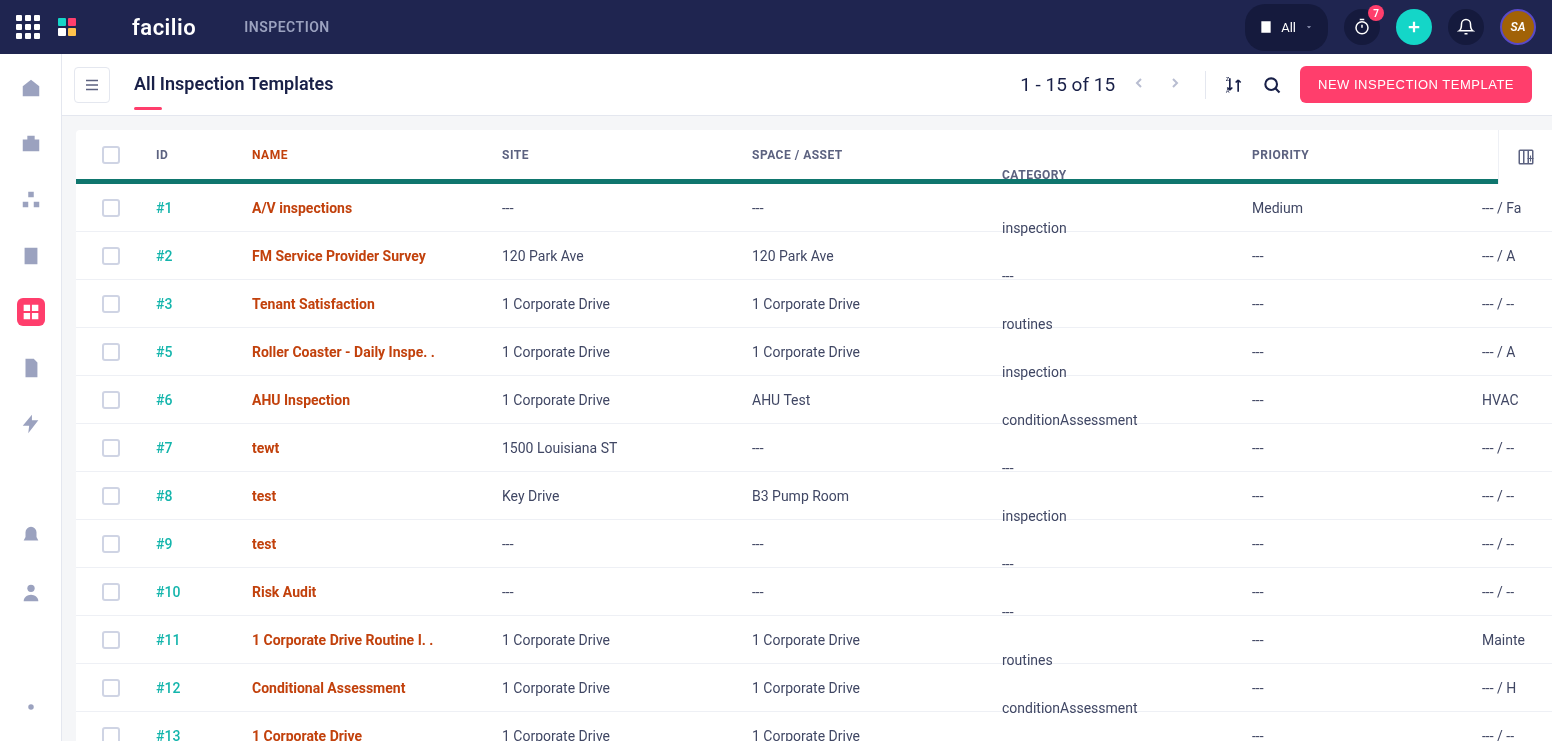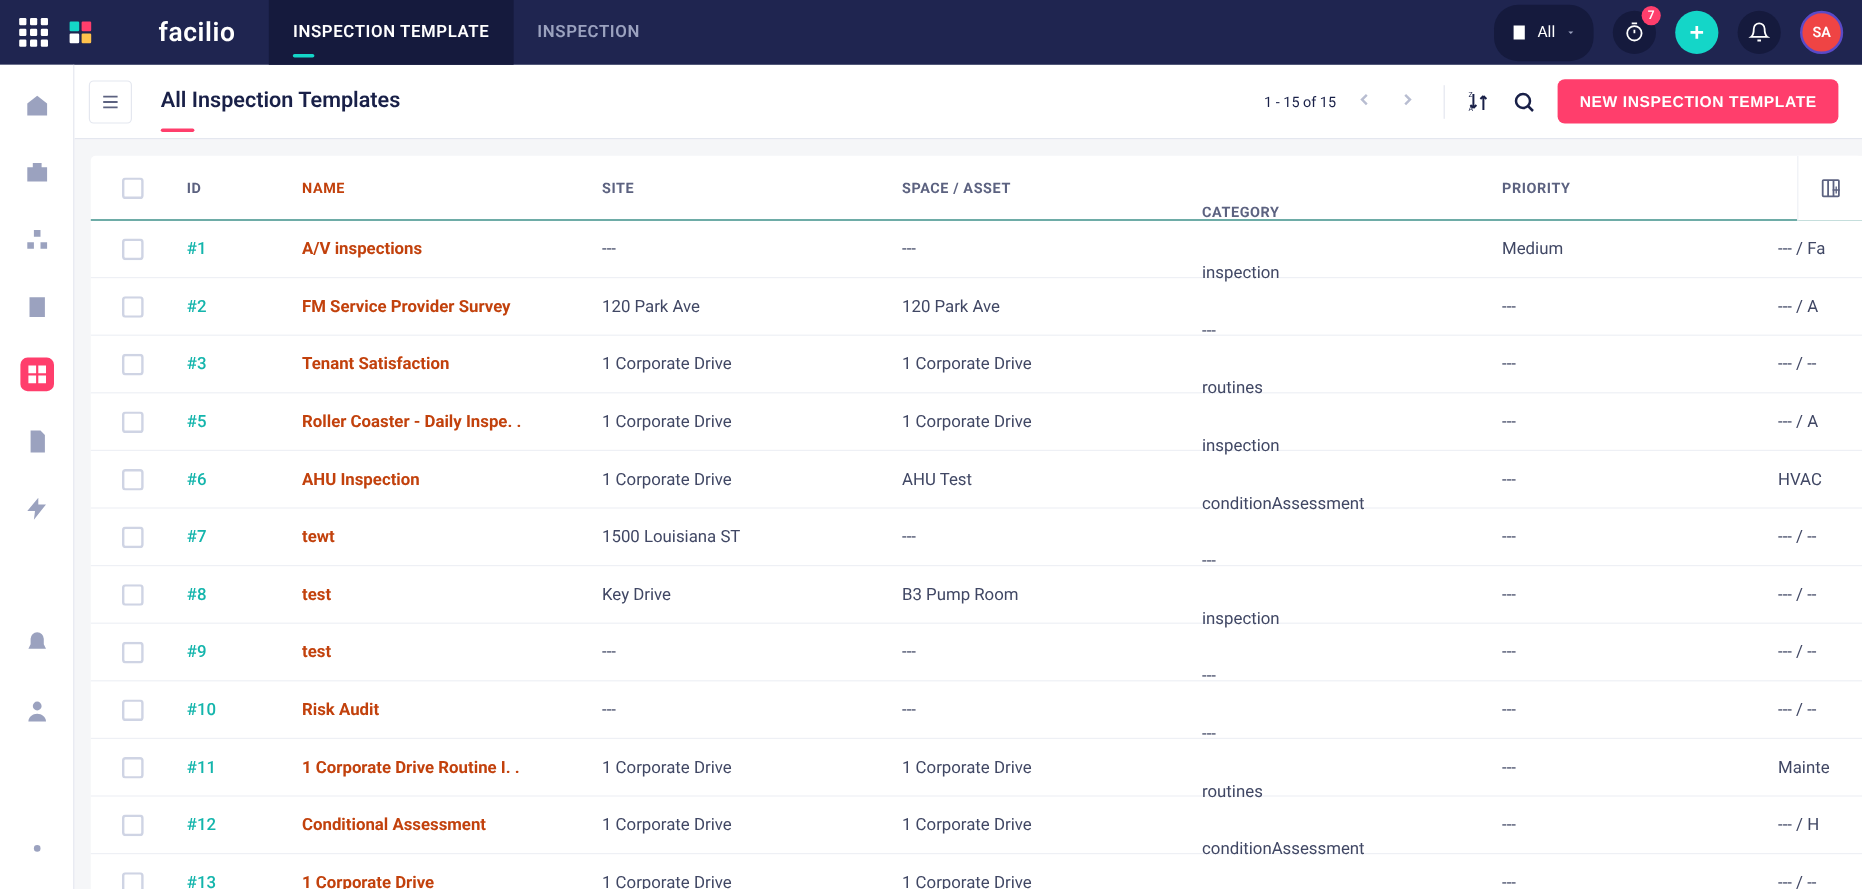--- a/index.html
+++ b/index.html
@@ -16,46 +16,46 @@
 .tabs { display: flex; height: 100%; }
 .tab { padding: 0 20px; display: flex; align-items: center; font-size: 14px; font-weight: 600; color: #9ba2bf; letter-spacing: 0.5px; cursor: pointer; position: relative; }
 .tab.active { color: #fff; background: #151a3d; }
 .tab.active::after { content: ""; position: absolute; bottom: 6px; left: 20px; width: 18px; height: 3px; background: #14d6c8; border-radius: 2px; }
 .topnav-right { margin-left: auto; display: flex; align-items: center; gap: 16px; }
 .pill { background: #151a3d; border-radius: 20px; padding: 16px 14px; display: flex; align-items: center; gap: 8px; font-size: 13px; cursor: pointer; }
 .icon-btn { width: 36px; height: 36px; border-radius: 50%; display: flex; align-items: center; justify-content: center; cursor: pointer; position: relative; }
 .icon-btn.plain { background: #151a3d; }
 .icon-btn.add { background: #14d6c8; }
 .badge { position: absolute; top: -4px; right: -4px; background: #ff3e6c; color: #fff; border-radius: 50%; min-width: 16px; height: 16px; font-size: 10px; font-weight: 600; display: flex; align-items: center; justify-content: center; }
-.avatar { width: 36px; height: 36px; border-radius: 50%; background: #ef4444; border: 2px solid #5a4ac7; display: flex; align-items: center; justify-content: center; font-size: 12px; font-weight: 600; cursor: pointer; }
+.avatar { width: 36px; height: 36px; border-radius: 50%; background: #a16207; border: 2px solid #5a4ac7; display: flex; align-items: center; justify-content: center; font-size: 12px; font-weight: 600; cursor: pointer; font-style: italic; }
 
 
 .layout { display: flex; height: calc(100% - 54px); }
 .sidenav { width: 62px; background: #fff; border-right: 1px solid #e4e7ef; display: flex; flex-direction: column; align-items: center; padding-top: 20px; gap: 28px; }
 .sidenav-item { width: 28px; height: 28px; display: flex; align-items: center; justify-content: center; cursor: pointer; border-radius: 6px; }
 .sidenav-item svg { fill: #9ba2bf; }
 .sidenav-item.gear { margin-top: auto; margin-bottom: 20px; }
 .sidenav-item.active { background: #ff3e6c; }
 .sidenav-item.active svg { fill: #fff; }
 
 .main { flex: 1; display: flex; flex-direction: column; overflow: hidden; }
 .toolbar { height: 62px; background: #fff; border-bottom: 1px solid #e4e7ef; display: flex; align-items: center; padding: 0 20px 0 12px; }
 .hamburger { width: 36px; height: 36px; border: 1px solid #e4e7ef; border-radius: 4px; display: flex; align-items: center; justify-content: center; margin-right: 24px; cursor: pointer; }
 .page-title { font-size: 18px; font-weight: 600; color: #192048; position: relative; padding-bottom: 2px; }
 .page-title::after { content: ""; position: absolute; left: 0; bottom: -14px; width: 28px; height: 3px; background: #ff3e6c; border-radius: 2px; }
 .toolbar-right { margin-left: auto; display: flex; align-items: center; gap: 18px; }
-.pagination { font-size: 12px; color: #192048; display: flex; align-items: center; gap: 12px; }
+.pagination { font-size: 19px; color: #192048; display: flex; align-items: center; gap: 12px; }
 .pag-arrow { cursor: pointer; color: #b8bdd1; padding: 4px; }
 .divider { width: 1px; height: 28px; background: #e4e7ef; }
 .tool-icon { cursor: pointer; display: flex; align-items: center; }
-.primary-btn { background: #ff3e6c; color: #fff; border: none; border-radius: 6px; padding: 11px 18px; font-size: 13px; font-weight: 700; letter-spacing: 0.5px; cursor: pointer; }
+.primary-btn { background: #ff3e6c; color: #fff; border: none; border-radius: 6px; padding: 11px 18px; font-size: 13px; font-weight: 400; letter-spacing: 0.5px; cursor: pointer; }
 
 .table-wrap { flex: 1; padding: 14px 0 0 14px; overflow: auto; }
 .table { background: #fff; border-radius: 4px; min-width: 100%; }
-.thead { display: flex; border-bottom: 1px solid #0f766e; height: 54px; align-items: center; position: relative; }
+.thead { display: flex; border-bottom: 5px solid #0f766e; height: 54px; align-items: center; position: relative; }
 .trow { display: flex; border-bottom: 1px solid #eef0f5; height: 48px; align-items: center; }
 .cell { padding: 0 10px; font-size: 14px; color: #404764; white-space: nowrap; overflow: hidden; text-overflow: ellipsis; }
 .th { font-size: 12px; font-weight: 700; letter-spacing: 0.5px; color: #5c6280; text-transform: uppercase; }
 .col-check { width: 70px; display: flex; justify-content: center; }
 .col-id { width: 96px; }
 .col-name { width: 250px; font-weight: 700; color: #c2410c; }
 .col-site { width: 250px; }
 .col-space { width: 250px; }
 .col-cat { width: 250px; margin-top: 40px; }
 .col-pri { width: 230px; }
@@ -85,21 +85,20 @@
         <svg width="22" height="22" viewBox="0 0 22 22">
             <rect x="2" y="2" width="8" height="8" rx="1" fill="#14d6c8"></rect>
             <rect x="12" y="2" width="8" height="8" rx="1" fill="#ff3e6c"></rect>
             <rect x="2" y="12" width="8" height="8" rx="1" fill="#fff"></rect>
             <rect x="12" y="12" width="8" height="8" rx="1" fill="#ffc24c"></rect>
           </svg>
       </span>
       <span class="logo-text">facilio</span>
     </div>
     <div class="tabs">
-      <div class="tab active">INSPECTION TEMPLATE</div>
       <div class="tab">INSPECTION</div>
     </div>
   </div>
   <div class="topnav-right">
     <div class="pill">
       <svg width="14" height="14" viewBox="0 0 24 24" fill="#fff">
           <path d="M4 2h16v20H4zM7 5h3v3H7zm7 0h3v3h-3zM7 11h3v3H7zm7 0h3v3h-3zM7 17h3v3H7zm7 0h3v3h-3z"></path>
         </svg>
       <span>All</span>
       <svg width="10" height="10" viewBox="0 0 24 24" fill="#9ba2bf">

